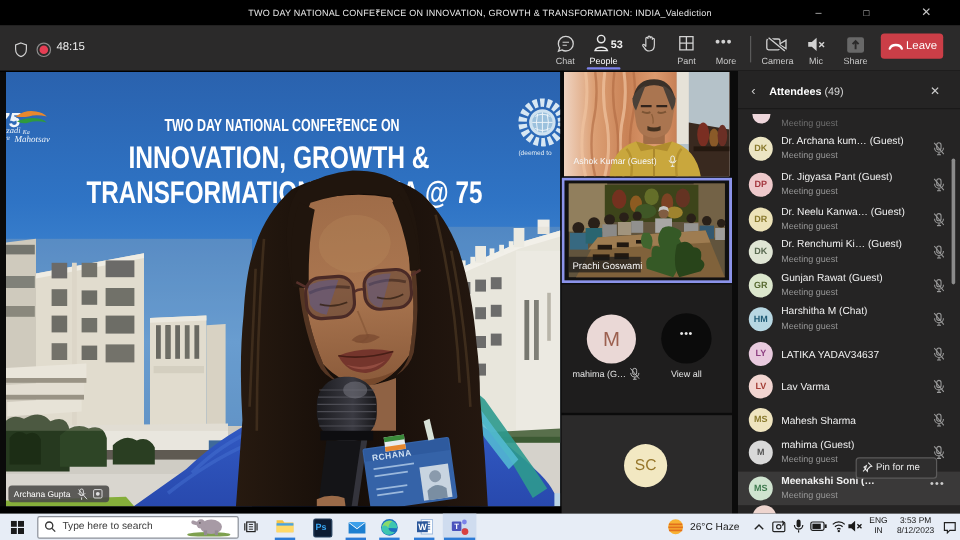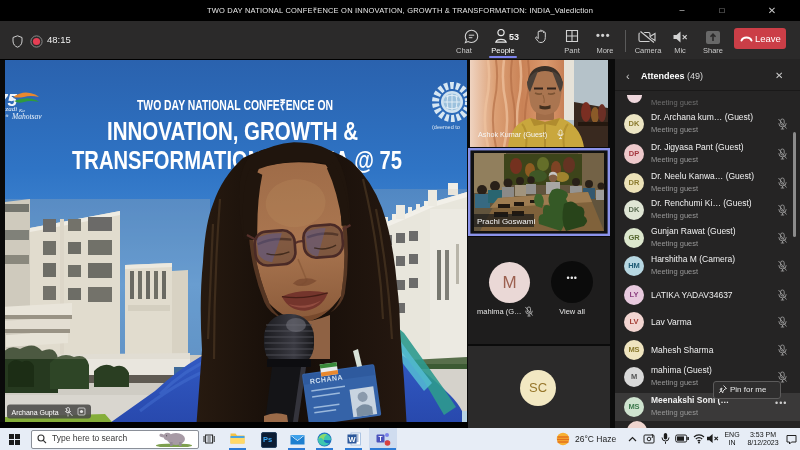--- a/index.html
+++ b/index.html
@@ -40,21 +40,21 @@
     <svg class="abs" style="left:30px;top:14px" width="13" height="13">
         <circle cx="6.5" cy="6.5" r="5.6" fill="none" stroke="#8a8a8a" stroke-width="1"></circle>
         <circle cx="6.5" cy="6.5" r="3.6" fill="#e63e54"></circle>
       </svg>
     <div class="abs" style="left:47px;top:13px;font-size:9.5px;color:#efefef;">48:15</div>
 
     <svg class="abs" style="left:464px;top:8px" width="15" height="15" viewBox="0 0 15 15">
         <path d="M7.5 1.3 c3.5 0 6.2 2.7 6.2 6.1 s-2.7 6.1-6.2 6.1 c-1.2 0-2.3-.3-3.2-.9 l-2.9 1 1-2.7 c-.7-1-1.1-2.2-1.1-3.5 c0-3.4 2.7-6.1 6.2-6.1z" fill="none" stroke="#d2d2d2" stroke-width="1.1"></path>
         <path d="M4.8 6.2 h5.4 M4.8 8.7 h3.6" stroke="#d2d2d2" stroke-width="1"></path>
       </svg>
-    <div class="abs tlab" style="left:456px;top:25px;width:30px;">Chat</div>
+    <div class="abs tlab" style="left:456px;top:25px;width:30px;text-align:center;">Chat</div>
 
     <svg class="abs" style="left:494px;top:7px" width="14" height="16" viewBox="0 0 14 16">
         <circle cx="7" cy="4.6" r="3.1" fill="none" stroke="#e8e8e8" stroke-width="1.2"></circle>
         <path d="M1.8 14.2 a5.3 3.6 0 0 1 10.4 0 z" fill="none" stroke="#e8e8e8" stroke-width="1.2"></path>
       </svg>
     <div class="abs" style="left:509px;top:11px;font-size:9px;font-weight:bold;color:#f2f2f2;">53</div>
     <div class="abs tlab" style="left:487px;top:25px;width:32px;text-align:center;color:#fff;">People</div>
     <div class="abs" style="left:489px;top:34.5px;width:28px;height:2px;background:#7d83ec;border-radius:1px;"></div>
 
     <svg class="abs" style="left:534px;top:8px" width="15" height="15" viewBox="0 0 15 15">
@@ -518,21 +518,21 @@
         </svg>
       <div class="abs av" style="left:9px;top:168.5px;background:#dce7cd;color:#56682f;">GR</div>
       <div class="abs nm" style="top:166.5px;font-weight:normal;">Gunjan Rawat (Guest)</div>
       <div class="abs sub" style="top:179.5px;">Meeting guest</div>
       <svg class="abs" style="left:162px;top:172.5px" width="11" height="12" viewBox="0 0 11 12">
           <rect x="3.6" y="1" width="3.6" height="6" rx="1.8" fill="none" stroke="#9a9a9a" stroke-width="0.9"></rect>
           <path d="M1.8 5.2 a3.7 3.7 0 0 0 7.4 0 M5.5 9 v2 M3.8 11 h3.4" fill="none" stroke="#9a9a9a" stroke-width="0.9"></path>
           <path d="M1.5 1 L9.5 10.5" stroke="#9a9a9a" stroke-width="0.9"></path>
         </svg>
       <div class="abs av" style="left:9px;top:196.5px;background:#b7d7e2;color:#1f5b75;">HM</div>
-      <div class="abs nm" style="top:194.5px;font-weight:normal;">Harshitha M (Camera)</div>
+      <div class="abs nm" style="top:194.5px;font-weight:normal;">Harshitha M (Chat)</div>
       <div class="abs sub" style="top:207.5px;">Meeting guest</div>
       <svg class="abs" style="left:162px;top:200.5px" width="11" height="12" viewBox="0 0 11 12">
           <rect x="3.6" y="1" width="3.6" height="6" rx="1.8" fill="none" stroke="#9a9a9a" stroke-width="0.9"></rect>
           <path d="M1.8 5.2 a3.7 3.7 0 0 0 7.4 0 M5.5 9 v2 M3.8 11 h3.4" fill="none" stroke="#9a9a9a" stroke-width="0.9"></path>
           <path d="M1.5 1 L9.5 10.5" stroke="#9a9a9a" stroke-width="0.9"></path>
         </svg>
       <div class="abs av" style="left:9px;top:225.5px;background:#e8cade;color:#8c3f80;">LY</div>
       <div class="abs nm" style="top:230.5px;">LATIKA YADAV34637</div>
       <svg class="abs" style="left:162px;top:229.5px" width="11" height="12" viewBox="0 0 11 12">
           <rect x="3.6" y="1" width="3.6" height="6" rx="1.8" fill="none" stroke="#9a9a9a" stroke-width="0.9"></rect>

